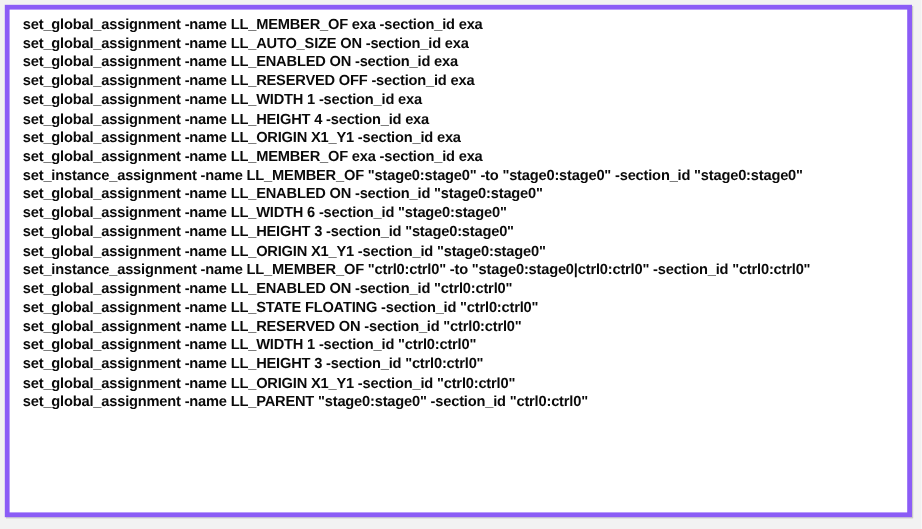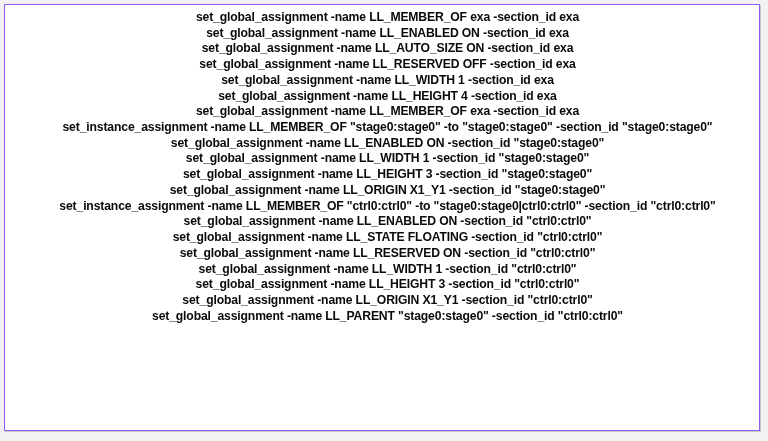--- a/index.html
+++ b/index.html
@@ -14,24 +14,23 @@
     overflow: hidden;
   }
   #code-panel {
     position: absolute;
     left: 4px;
     top: 4px;
     width: 756px;
     height: 427px;
     box-sizing: border-box;
     background: #ffffff;
-    border: 1px solid #8b5cf6;
+    border: 4px solid #8b5cf6;
     box-shadow: 1px 1px 0 0 #c8c8c8;
     overflow: hidden;
-    text-align: center;
   }
   #code-lines {
     padding: 5px 0 0 11px;
   }
   .code-line {
     font-family: "Liberation Sans", sans-serif;
     font-size: 12.2px;
     line-height: 15.72px;
     color: #0a0a0a;
     white-space: pre;
@@ -39,29 +38,30 @@
     font-weight: 600;
     -webkit-font-smoothing: none;
   }
 </style>
 </head>
 <body>
 
 <div id="code-panel">
   <div id="code-lines">
       <div class="code-line">set_global_assignment -name LL_MEMBER_OF exa -section_id exa</div>
+      <div class="code-line">set_global_assignment -name LL_AUTO_SIZE ON -section_id exa</div>
       <div class="code-line">set_global_assignment -name LL_ENABLED ON -section_id exa</div>
-      <div class="code-line">set_global_assignment -name LL_AUTO_SIZE ON -section_id exa</div>
       <div class="code-line">set_global_assignment -name LL_RESERVED OFF -section_id exa</div>
       <div class="code-line">set_global_assignment -name LL_WIDTH 1 -section_id exa</div>
       <div class="code-line">set_global_assignment -name LL_HEIGHT 4 -section_id exa</div>
+      <div class="code-line">set_global_assignment -name LL_ORIGIN X1_Y1 -section_id exa</div>
       <div class="code-line">set_global_assignment -name LL_MEMBER_OF exa -section_id exa</div>
       <div class="code-line">set_instance_assignment -name LL_MEMBER_OF "stage0:stage0" -to "stage0:stage0" -section_id "stage0:stage0"</div>
       <div class="code-line">set_global_assignment -name LL_ENABLED ON -section_id "stage0:stage0"</div>
-      <div class="code-line">set_global_assignment -name LL_WIDTH 1 -section_id "stage0:stage0"</div>
+      <div class="code-line">set_global_assignment -name LL_WIDTH 6 -section_id "stage0:stage0"</div>
       <div class="code-line">set_global_assignment -name LL_HEIGHT 3 -section_id "stage0:stage0"</div>
       <div class="code-line">set_global_assignment -name LL_ORIGIN X1_Y1 -section_id "stage0:stage0"</div>
       <div class="code-line">set_instance_assignment -name LL_MEMBER_OF "ctrl0:ctrl0" -to "stage0:stage0|ctrl0:ctrl0" -section_id "ctrl0:ctrl0"</div>
       <div class="code-line">set_global_assignment -name LL_ENABLED ON -section_id "ctrl0:ctrl0"</div>
       <div class="code-line">set_global_assignment -name LL_STATE FLOATING -section_id "ctrl0:ctrl0"</div>
       <div class="code-line">set_global_assignment -name LL_RESERVED ON -section_id "ctrl0:ctrl0"</div>
       <div class="code-line">set_global_assignment -name LL_WIDTH 1 -section_id "ctrl0:ctrl0"</div>
       <div class="code-line">set_global_assignment -name LL_HEIGHT 3 -section_id "ctrl0:ctrl0"</div>
       <div class="code-line">set_global_assignment -name LL_ORIGIN X1_Y1 -section_id "ctrl0:ctrl0"</div>
       <div class="code-line">set_global_assignment -name LL_PARENT "stage0:stage0" -section_id "ctrl0:ctrl0"</div>

